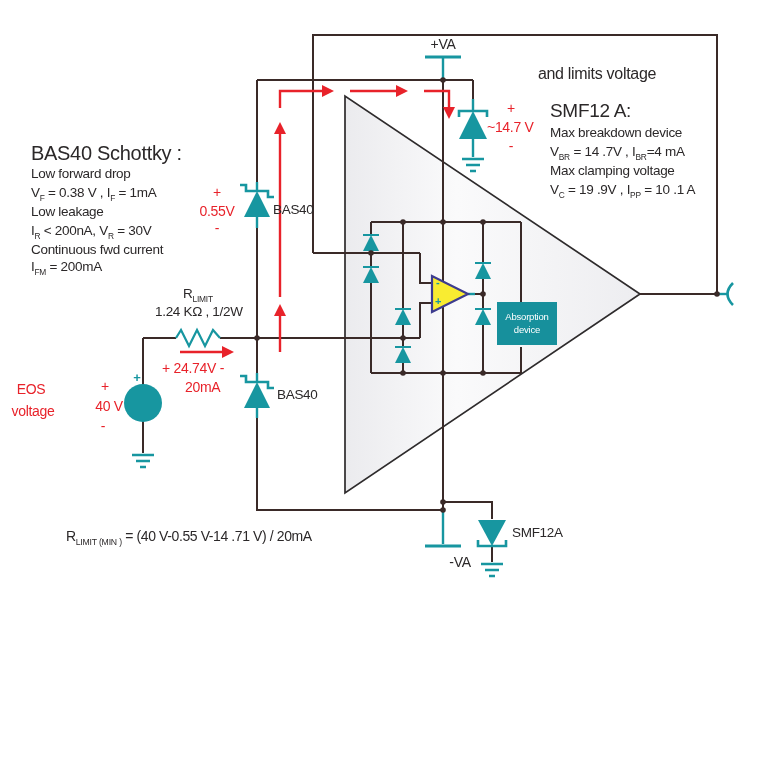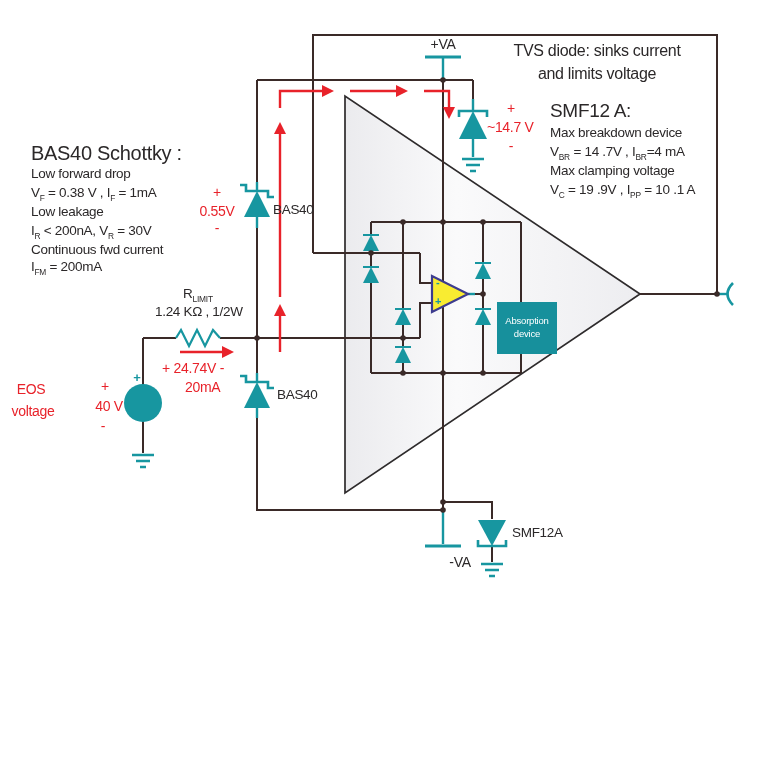--- a/index.html
+++ b/index.html
@@ -10,21 +10,21 @@
      font-family:"Liberation Sans",sans-serif;letter-spacing:-0.3px;}
   .c{transform:translateX(-50%);}
   .red{color:#E8222A;}
   .teal{color:#1796A0;font-weight:bold;}
   .fs13{font-size:13.5px;}
   .fs14{font-size:14px;}
   .fs16{font-size:16px;}
   .fs17{font-size:20px;}
   .fs19{font-size:19px;}
   sub.sb{font-size:62%;line-height:0;letter-spacing:-0.2px;}
-  #absorption-box{position:absolute;left:497px;top:302px;width:60px;height:52px;
+  #absorption-box{position:absolute;left:497px;top:302px;width:60px;height:43px;
      background:#17909C;color:#ffffff;display:flex;flex-direction:column;
      align-items:center;justify-content:center;font-size:9.5px;line-height:1.35;
      letter-spacing:-0.2px;}
 </style>
 </head>
 <body>
 
 <div id="stage">
 
 <svg id="circuit-svg" width="768" height="768" viewBox="0 0 768 768">
@@ -163,21 +163,20 @@
     <polygon points="234,352 222,346 222,358"></polygon>
   </g>
 </svg>
 
 <div id="absorption-box">
   <span>Absorption</span>
   <span>device</span>
 </div>
 
 <div class="t fs14 c" style="left:443px;top:37px;">+VA</div>
-<div class="t fs16 c" style="left:597px;top:43px;">TVS diode: sinks current</div>
 <div class="t fs16 c" style="left:597px;top:66px;">and limits voltage</div>
 
 <div class="t fs14 red c" style="left:511px;top:101px;">+</div>
 <div class="t fs14 red" style="left:487px;top:120px;">~14.7 V</div>
 <div class="t fs14 red c" style="left:511px;top:139px;">-</div>
 
 <div class="t fs19" style="left:550px;top:101px;">SMF12 A:</div>
 <div class="t fs13" style="left:550px;top:126px;">Max breakdown device</div>
 <div class="t fs13" style="left:550px;top:145px;"><span>V</span><sub class="sb">BR</sub><span> = 14 .7V , I</span><sub class="sb">BR</sub><span>=4 mA</span></div>
 <div class="t fs13" style="left:550px;top:164px;">Max clamping voltage</div>
@@ -205,16 +204,17 @@
 <div class="t fs14 red c" style="left:31px;top:382px;">EOS</div>
 <div class="t fs14 red c" style="left:33px;top:404px;">voltage</div>
 <div class="t fs14 red c" style="left:105px;top:379px;">+</div>
 <div class="t fs14 red c" style="left:109px;top:399px;">40 V</div>
 <div class="t fs14 red c" style="left:103px;top:419px;">-</div>
 <div class="t teal c" style="left:137px;top:371px;font-size:13px;">+</div>
 
 <div class="t teal" style="left:436px;top:277px;font-size:11px;">-</div>
 <div class="t teal" style="left:435px;top:296px;font-size:11px;">+</div>
 
+<div class="t fs14" style="left:66px;top:529px;letter-spacing:-0.4px;"><span>R</span><sub class="sb">LIMIT (MIN )</sub><span> = (40 V-0.55 V-14 .71 V) / 20mA</span></div>
 <div class="t fs14 c" style="left:460px;top:555px;">-VA</div>
 <div class="t fs13" style="left:512px;top:526px;">SMF12A</div>
 
 </div>
 
 </body></html>

